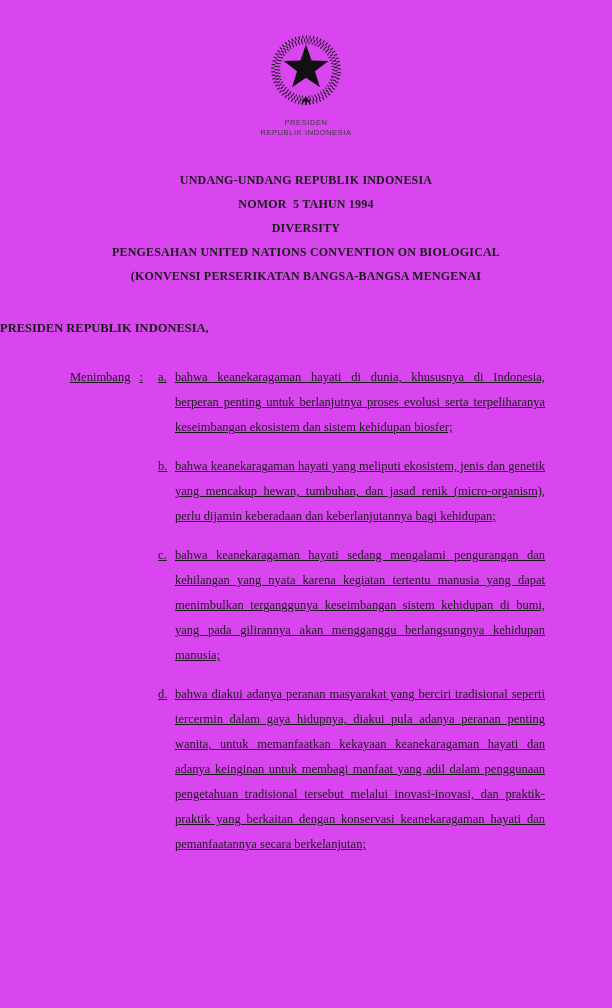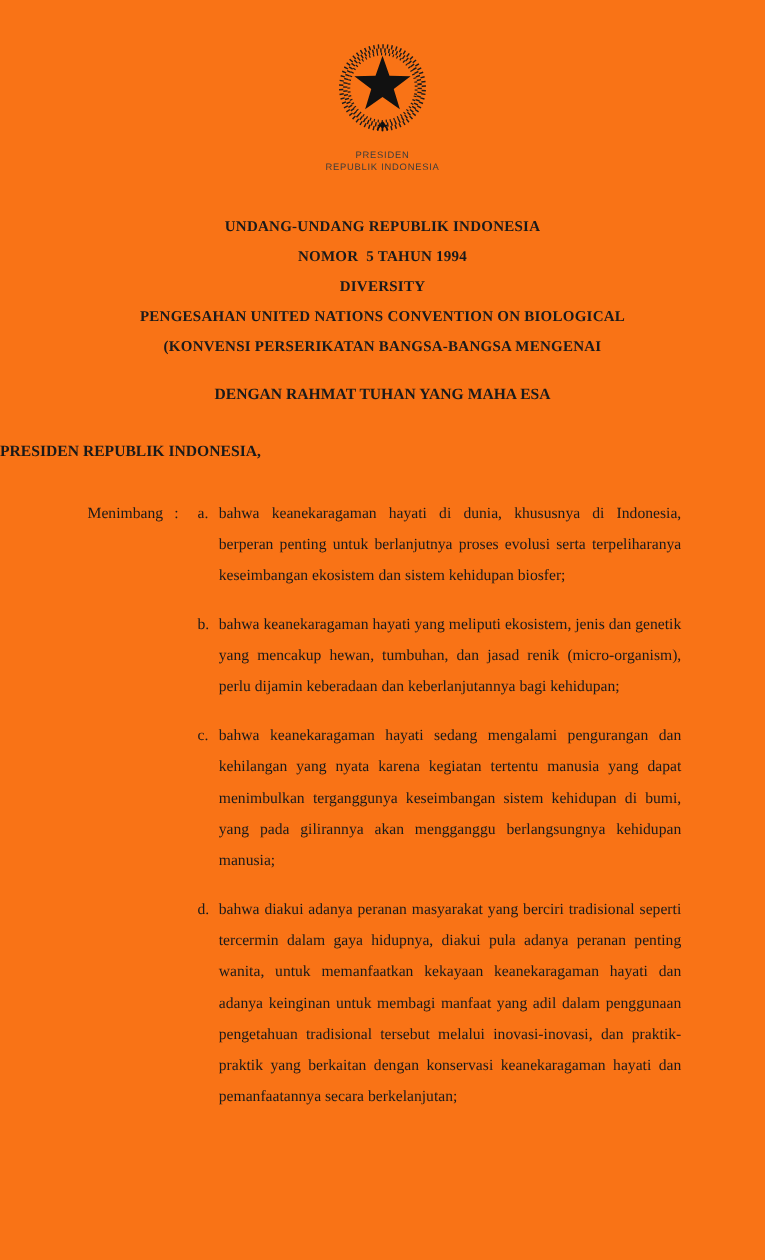--- a/index.html
+++ b/index.html
@@ -2,21 +2,21 @@
 <html><head>
 <meta charset="utf-8">
 <style>
   * { margin: 0; padding: 0; box-sizing: border-box; }
   html, body { background: #888; }
   .page {
     position: relative;
     width: 612px;
     height: 1008px;
     margin: 0 auto;
-    background: #f97316;
+    background: #d946ef;
     font-family: "Liberation Serif", serif;
     color: #1a1a1a;
     overflow: hidden;
   }
   .emblem-block {
     padding-top: 33px;
     text-align: center;
   }
   .emblem-caption {
     margin-top: 3px;
@@ -52,20 +52,21 @@
     font-size: 12.5px;
     line-height: 12px;
   }
   .considerations {
     margin-top: 31px;
     padding-left: 70px;
     padding-right: 67px;
     display: flex;
     align-items: flex-start;
     font-size: 12.5px;
+    text-decoration: underline;
   }
   .consider-gutter {
     width: 88px;
     flex: 0 0 88px;
     display: flex;
     line-height: 25px;
   }
   .consider-label { flex: 0 0 auto; }
   .consider-colon { margin-left: 9px; }
   .consider-items { flex: 1 1 auto; }
@@ -113,21 +114,20 @@
   </div>
 
   <div class="title-block">
     <div class="title-line">UNDANG-UNDANG REPUBLIK INDONESIA</div>
     <div class="title-line">NOMOR  5 TAHUN 1994</div>
     <div class="title-line">DIVERSITY</div>
     <div class="title-line">PENGESAHAN UNITED NATIONS CONVENTION ON BIOLOGICAL</div>
     <div class="title-line">(KONVENSI PERSERIKATAN BANGSA-BANGSA MENGENAI</div>
   </div>
 
-  <div class="invocation">DENGAN RAHMAT TUHAN YANG MAHA ESA</div>
 
   <div class="authority">PRESIDEN REPUBLIK INDONESIA,</div>
 
   <div class="considerations">
     <div class="consider-gutter">
       <span class="consider-label">Menimbang</span>
       <span class="consider-colon">:</span>
     </div>
     <div class="consider-items">
       <div class="consider-item">

